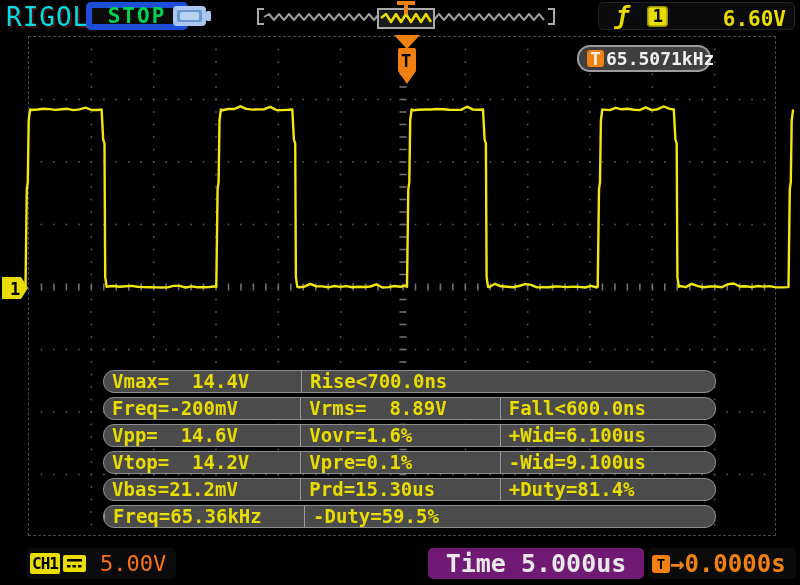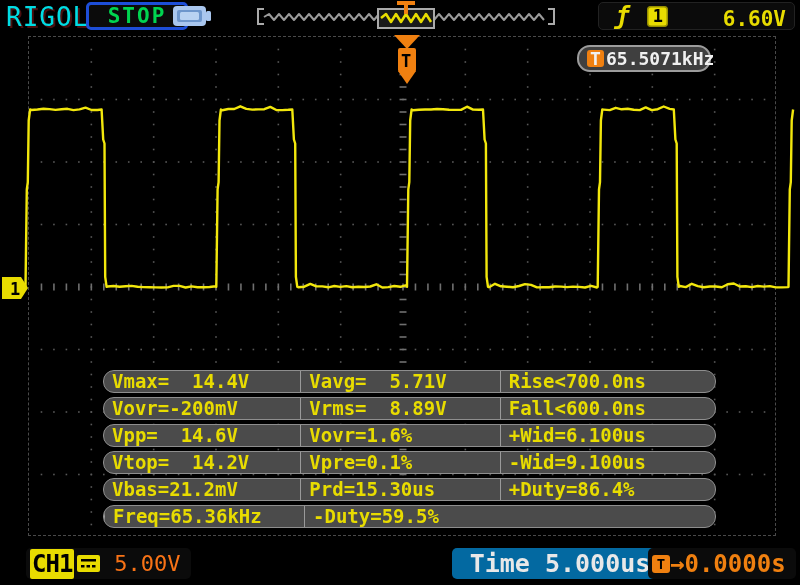--- a/index.html
+++ b/index.html
@@ -8,21 +8,21 @@
     position:relative; width:800px; height:585px; background:#000;
     font-family:"DejaVu Sans Mono","Liberation Mono",monospace; overflow:hidden;
   }
   
   .brand {
     position:absolute; left:6px; top:2px; font-size:26px; font-weight:normal;
     color:#00dde4; letter-spacing:1px; text-shadow:2px 2px 0 #4a0f0f;
   }
   .stop-box {
     position:absolute; left:86px; top:2px; width:102px; height:28px;
-    background:#0b0b0b; border:3px solid #1d4ed8; border-radius:5px;
+    background:#0b0b0b; border:6px solid #1d4ed8; border-radius:5px;
     display:flex; align-items:center; justify-content:center;
   }
   .stop-box span { color:#00d450; font-size:21px; font-weight:bold; letter-spacing:2px; }
   .usb-icon { position:absolute; left:172px; top:5px; }
   .hpos-bar { position:absolute; left:250px; top:0; }
   .trig-box {
     position:absolute; left:598px; top:2px; width:197px; height:28px;
     background:#0b0b0b; border:1px solid #222; border-radius:5px;
     display:flex; align-items:center; padding:0 8px 0 16px;
   }
@@ -64,27 +64,27 @@
   }
   .meas-cell.c1 { width:197px; }
   .meas-cell.c2 { width:200px; border-left:1px solid #9a9a9a; }
   .meas-cell.c3 { width:216px; border-left:1px solid #9a9a9a; }
   
   .ch1-pill {
     position:absolute; left:26px; top:548px; height:31px; background:#0b0b0b;
     border-radius:5px; display:flex; align-items:center; padding:0 10px 0 4px; z-index:6;
   }
   .ch1-label {
-    background:#e8dc00; color:#000; font-size:24px; font-weight:bold;
+    background:#e8dc00; color:#000; font-size:16px; font-weight:bold;
     padding:1px 2px; border-radius:2px; letter-spacing:-1px;
   }
   .coupling-icon { margin-left:3px; display:flex; }
   .ch1-scale { color:#f97316; font-size:22px; font-weight:normal; margin-left:14px; }
   .time-pill {
-    position:absolute; left:452px; top:548px; width:216px; height:31px; background:#0369a1;
+    position:absolute; left:428px; top:548px; width:216px; height:31px; background:#701a75;
     border-radius:5px; display:flex; align-items:center; justify-content:center; z-index:6;
   }
   .time-pill span { color:#e8e8e8; font-size:25px; font-weight:bold; white-space:pre; }
   .toff-pill {
     position:absolute; left:648px; top:548px; width:148px; height:31px; background:#0b0b0b;
     border-radius:5px; display:flex; align-items:center; padding:0 4px; z-index:6;
   }
   .toff-pill .t-icon { width:18px; height:18px; font-size:14px; }
   .toff-value { color:#f08010; font-size:24px; font-weight:bold; white-space:pre; }
 </style>
@@ -986,42 +986,41 @@
   <div class="ch-marker">
     <svg width="27" height="24" viewBox="0 0 27 24">
       <polygon points="0,1 19,1 26,12 19,23 0,23" fill="#e8dc00"></polygon>
       <text x="8" y="19" font-size="17" font-weight="bold" fill="#000" font-family="DejaVu Sans Mono, monospace" id="ch-marker-label">1</text>
     </svg>
   </div>
 
   <div class="meas-panel" id="meas-panel">
       <div class="meas-row">
         <div class="meas-cell c1">Vmax=  14.4V</div>
-        <div class="meas-cell c2">Vavg=  5.71V</div>
         <div class="meas-cell c3">Rise&lt;700.0ns</div>
       </div>
       <div class="meas-row">
-        <div class="meas-cell c1">Vovr=-200mV</div>
+        <div class="meas-cell c1">Freq=-200mV</div>
         <div class="meas-cell c2">Vrms=  8.89V</div>
         <div class="meas-cell c3">Fall&lt;600.0ns</div>
       </div>
       <div class="meas-row">
         <div class="meas-cell c1">Vpp=  14.6V</div>
         <div class="meas-cell c2">Vovr=1.6%</div>
         <div class="meas-cell c3">+Wid=6.100us</div>
       </div>
       <div class="meas-row">
         <div class="meas-cell c1">Vtop=  14.2V</div>
         <div class="meas-cell c2">Vpre=0.1%</div>
         <div class="meas-cell c3">-Wid=9.100us</div>
       </div>
       <div class="meas-row">
         <div class="meas-cell c1">Vbas=21.2mV</div>
         <div class="meas-cell c2">Prd=15.30us</div>
-        <div class="meas-cell c3">+Duty=86.4%</div>
+        <div class="meas-cell c3">+Duty=81.4%</div>
       </div>
       <div class="meas-row">
         <div class="meas-cell c2">Freq=65.36kHz</div>
         <div class="meas-cell c3">-Duty=59.5%</div>
       </div>
     </div>
 
   <div class="ch1-pill">
     <span class="ch1-label">CH1</span>
     <span class="coupling-icon">

